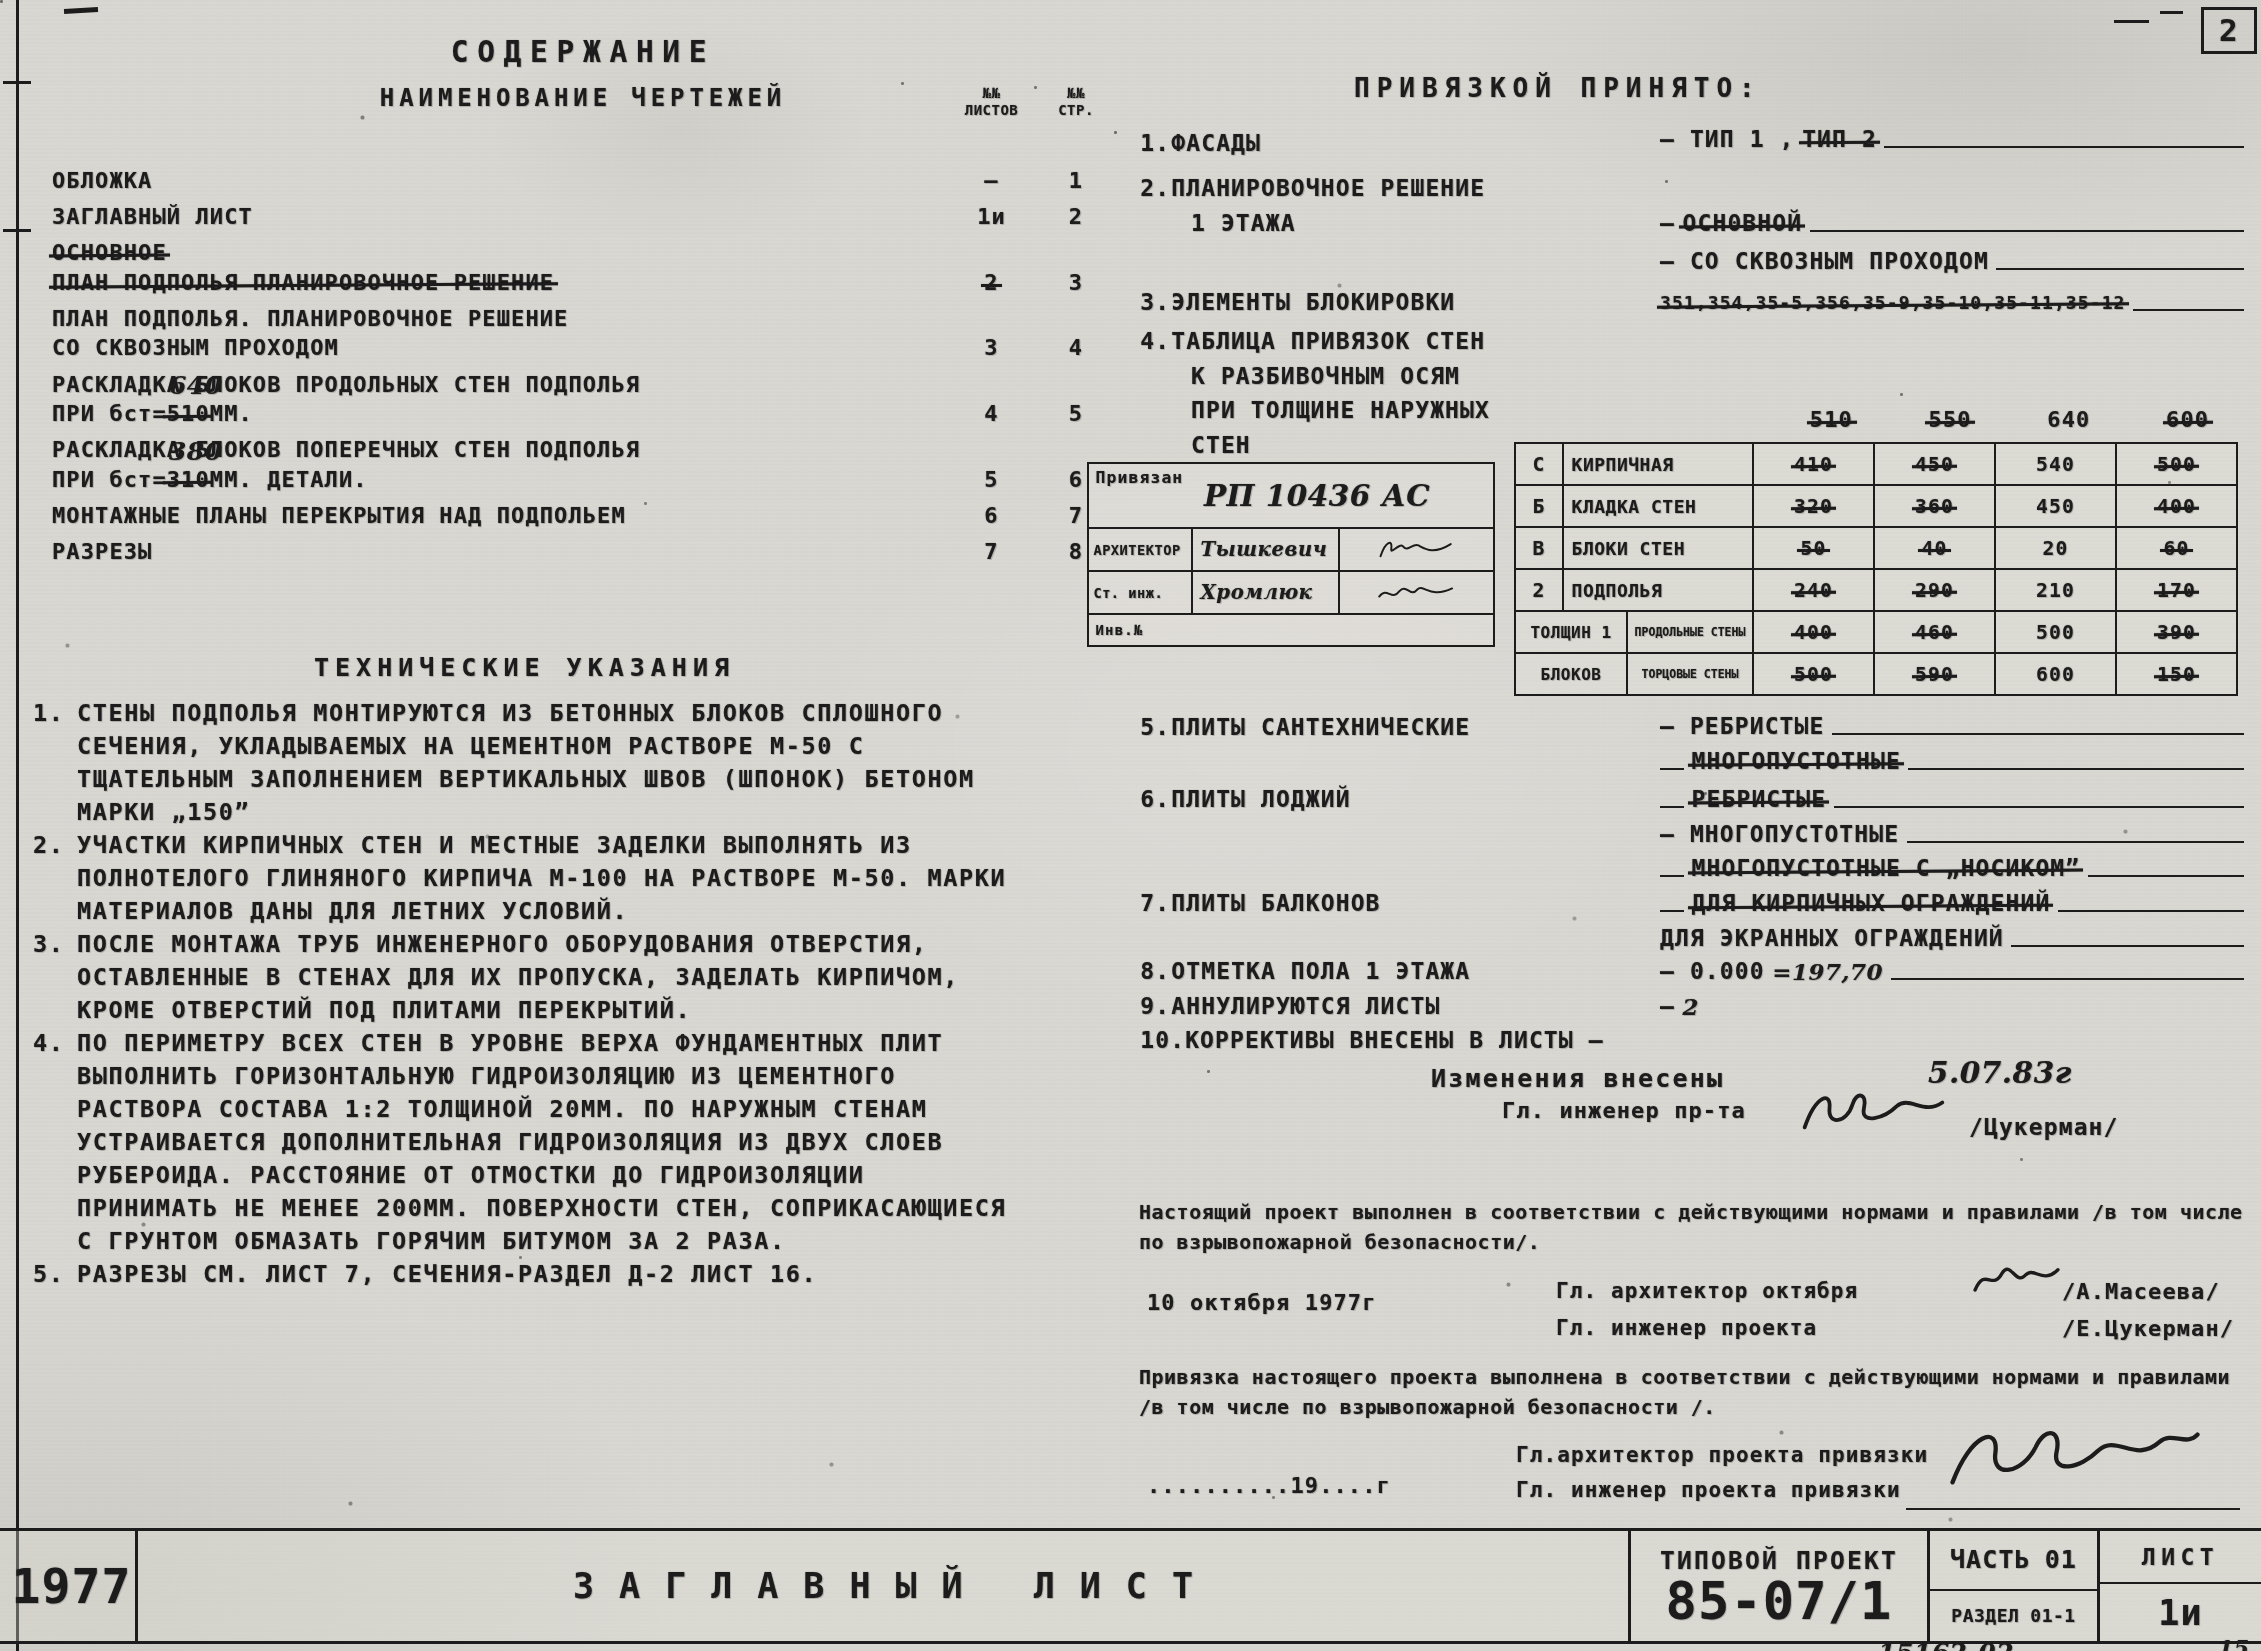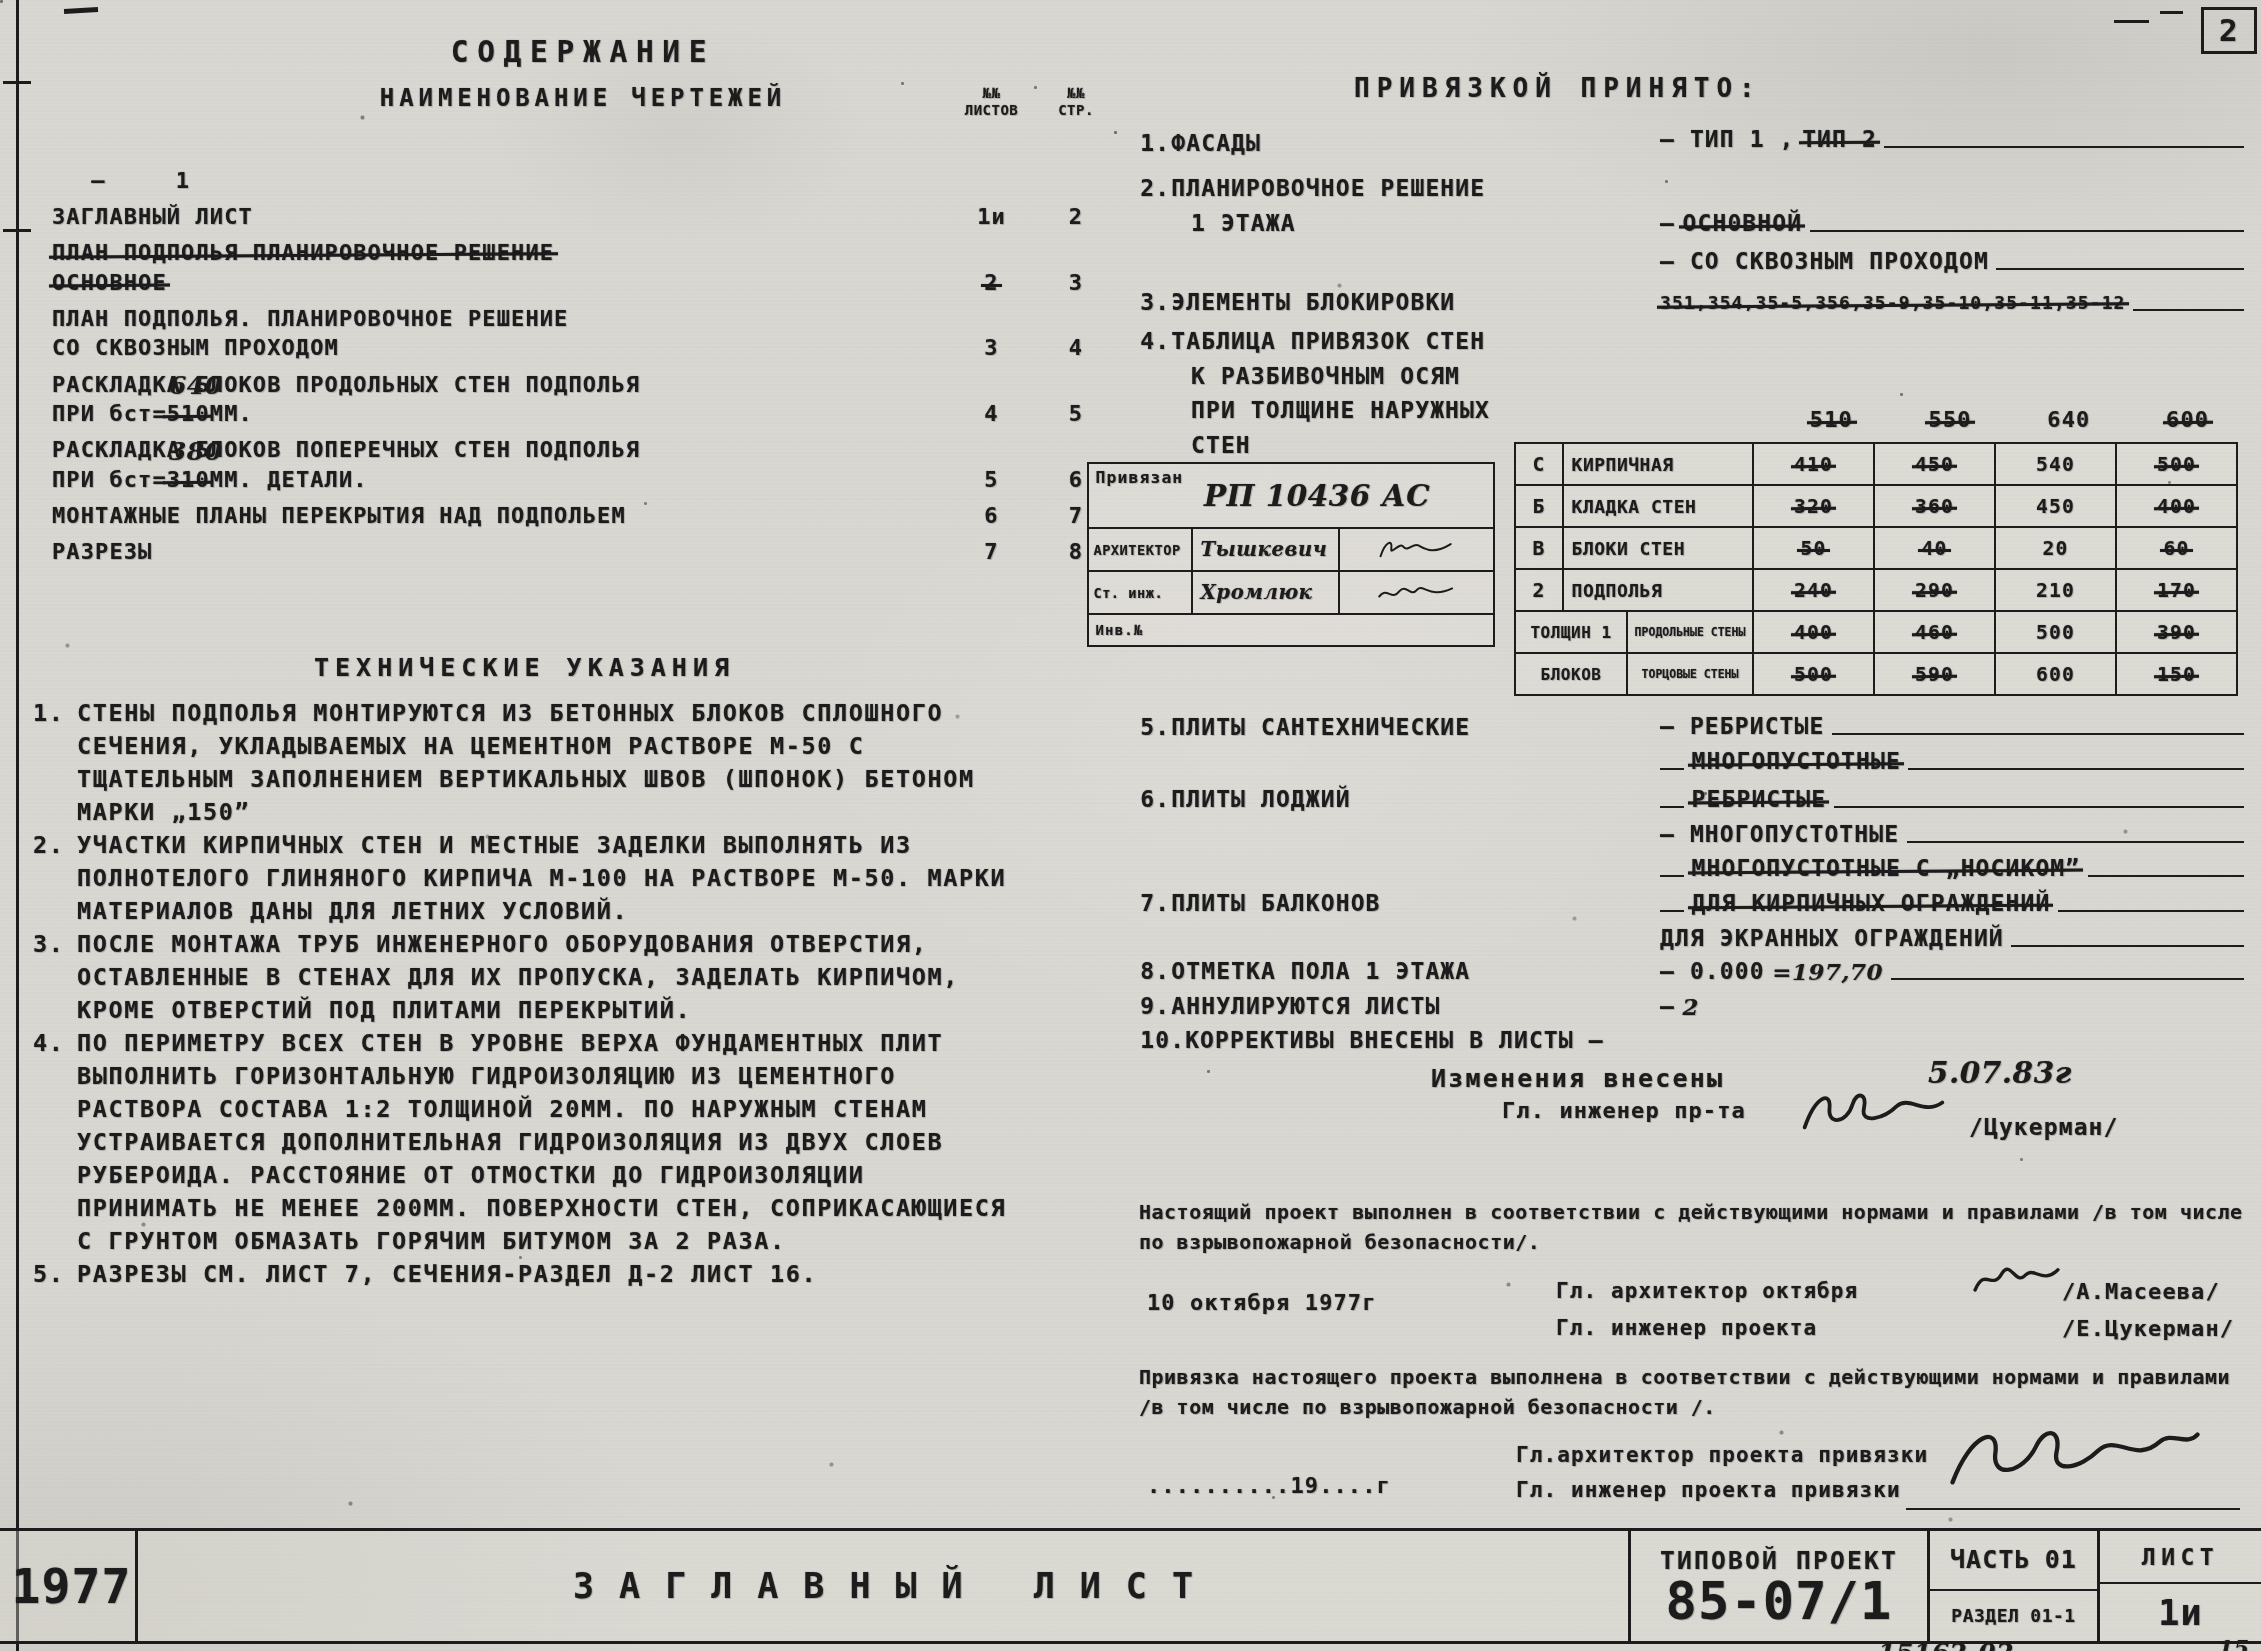--- a/index.html
+++ b/index.html
@@ -174,34 +174,35 @@
         <div>№№</div>
         <div>ЛИСТОВ</div>
       </div>
       <div class="row-page colhead">
         <div>№№</div>
         <div>СТР.</div>
       </div>
     </div>
 
     <div class="crow first">
+      <div class="row-name">ОБЛОЖКА</div>
       <div class="row-sheet">—</div>
       <div class="row-page">1</div>
     </div>
 
     <div class="crow">
       <div class="row-name">ЗАГЛАВНЫЙ ЛИСТ</div>
       <div class="row-sheet">1и</div>
       <div class="row-page">2</div>
     </div>
 
     <div class="crow">
       <div class="row-name">
+        <div><span class="strike">ОСНОВНОЕ</span></div>
         <div><span class="strike">ПЛАН ПОДПОЛЬЯ   ПЛАНИРОВОЧНОЕ РЕШЕНИЕ</span></div>
-        <div><span class="strike">ОСНОВНОЕ</span></div>
       </div>
       <div class="row-sheet"><span class="strike">2</span></div>
       <div class="row-page">3</div>
     </div>
 
     <div class="crow">
       <div class="row-name">
         <div>ПЛАН ПОДПОЛЬЯ. ПЛАНИРОВОЧНОЕ РЕШЕНИЕ</div>
         <div>СО СКВОЗНЫМ ПРОХОДОМ</div>
       </div>

